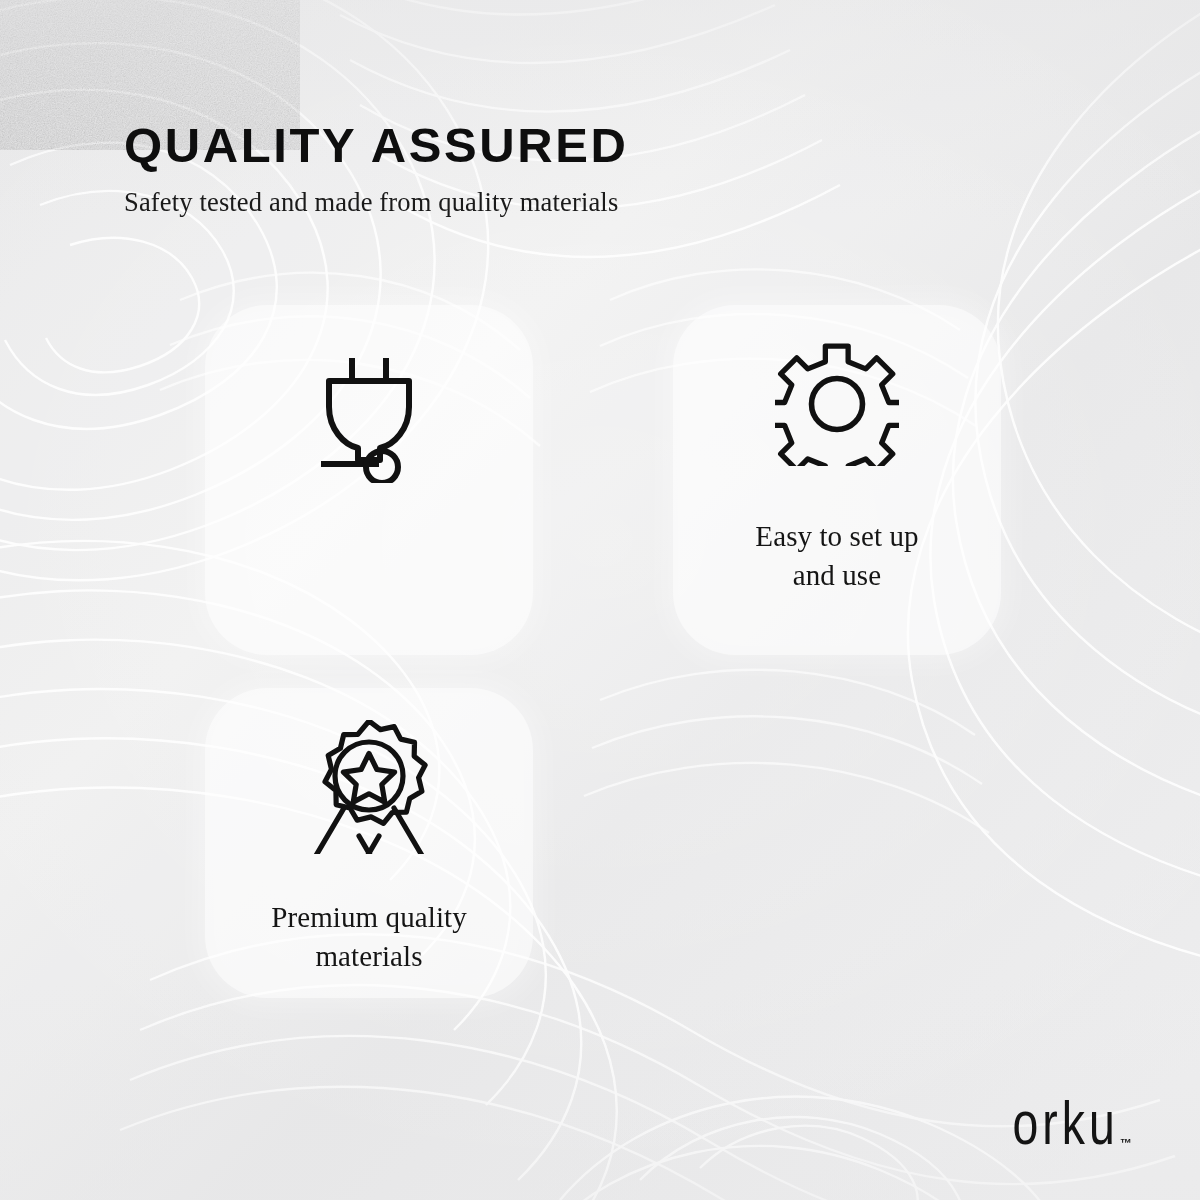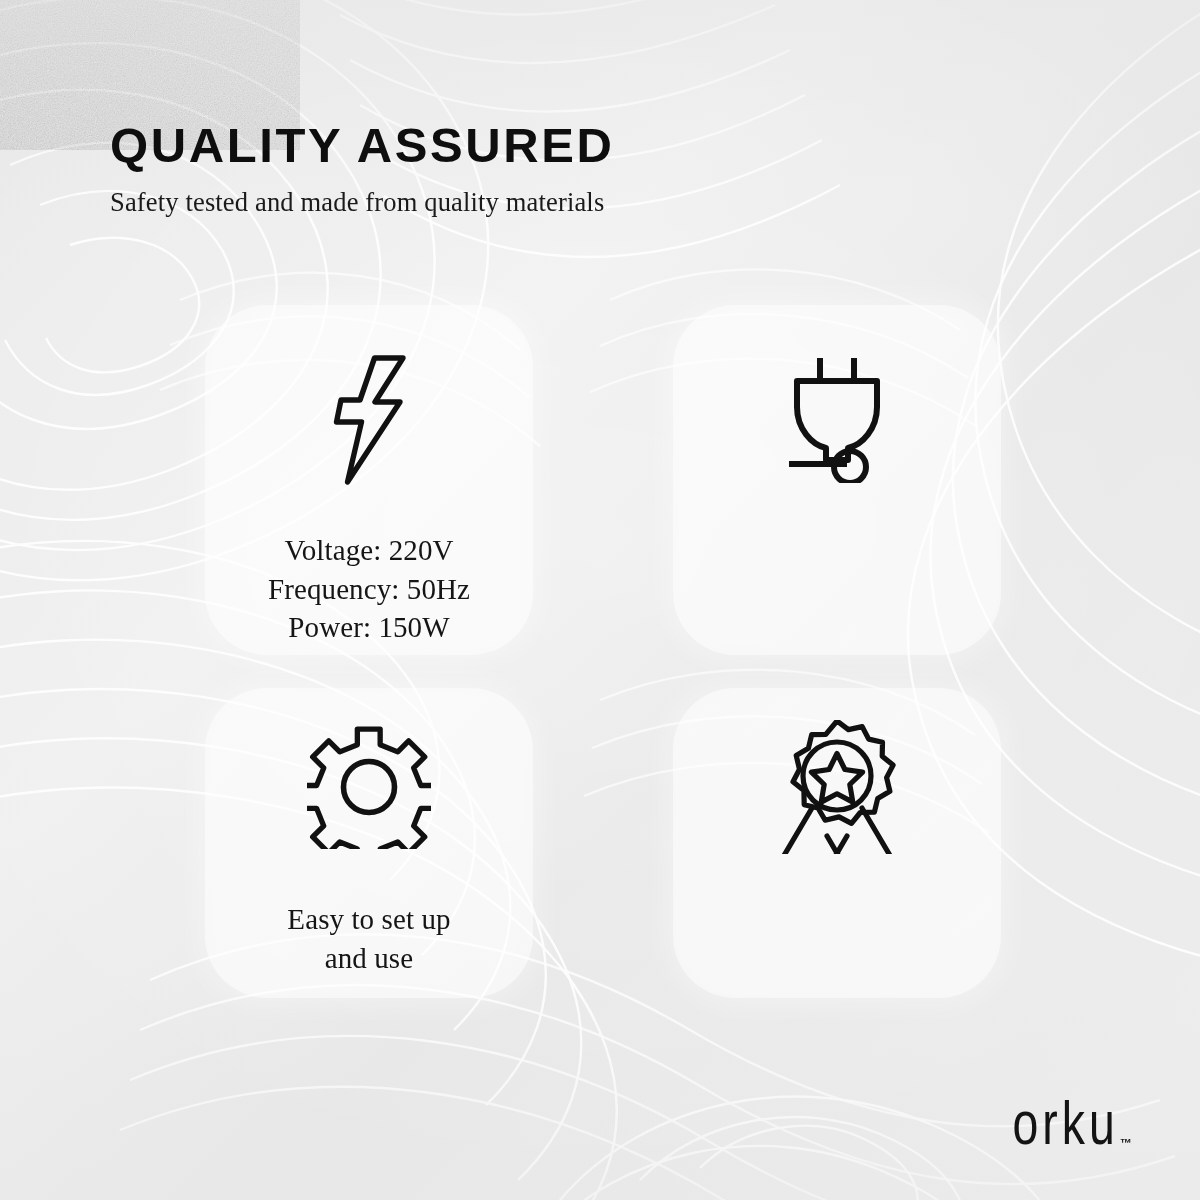--- a/index.html
+++ b/index.html
@@ -34,21 +34,21 @@
     background:
       radial-gradient(120% 100% at 50% 45%, rgba(255,255,255,.30) 0%, rgba(255,255,255,0) 55%),
       linear-gradient(180deg, rgba(230,230,231,.55) 0%, rgba(255,255,255,0) 18%,
                               rgba(255,255,255,0) 82%, rgba(232,232,233,.45) 100%);
   }
 
   
   #content { position:relative; z-index:5; width:100%; height:100%; }
 
   
-  #header { position:absolute; left:110px; top:120px; }
+  #header { position:absolute; left:124px; top:120px; }
 
   #title {
     font-family:"Liberation Sans", sans-serif;
     font-weight:bold;
     font-size:49px;
     line-height:1.05;
     letter-spacing:2.6px;
     color:#0e0e0e;
     white-space:nowrap;
   }
@@ -250,30 +250,20 @@
 
   <div id="content">
 
     <div id="header">
       <div id="title">QUALITY ASSURED</div>
       <div id="subtitle">Safety tested and made from quality materials</div>
     </div>
 
     <div id="cards">
 
-      <div class="card" id="card-voltage">
-        <div class="card-icon">
-          <svg width="80" height="132" viewBox="0 0 80 132" fill="none" stroke="#111111" stroke-width="5.4" stroke-linejoin="round" stroke-linecap="round">
-            <path d="M45.5 4 H74 L46 48 H71 L18.5 128 L32.5 68 H7.5 L12 46 H31 Z"></path>
-          </svg>
-        </div>
-        <div class="card-text">Voltage: 220V
-Frequency: 50Hz
-Power: 150W</div>
-      </div>
 
       <div class="card" id="card-plug">
         <div class="card-icon">
           <svg width="106" height="126" viewBox="0 0 106 126" fill="none" stroke="#111111" stroke-width="6" stroke-linejoin="round" stroke-linecap="square">
 
             <path d="M36 4 V24"></path>
             <path d="M70 4 V24"></path>
 
             <path d="M13 24 H93 V50 C93 72 78 88 64 91 V103 H42 V91 C28 88 13 72 13 50 Z"></path>
 
@@ -316,20 +306,22 @@
                      L103.4 94.2 L89.3 94.5 L80.5 105.4 L68 98.9
                      L54.2 102.2 L47 90 L33.2 86.7 L32.9 72.6
                      L22 63.8 L28.5 51.3 L25.2 37.5 L37.4 30.3
                      L40.7 16.6 L54.8 16.3 Z" transform="translate(0,-2)"></path>
 
             <circle cx="66" cy="56" r="34"></circle>
 
             <path d="M66 33.5 L73.9 49.5 L91.6 52.1 L78.8 64.5 L81.8 82.1 L66 73.8 L50.2 82.1 L53.2 64.5 L40.4 52.1 L58.1 49.5 Z"></path>
           </svg>
         </div>
+        <div class="card-text">Premium quality
+materials</div>
       </div>
 
     </div>
 
     <div id="brand">
       <span id="brand-word">orku</span>
       <span id="brand-tm">™</span>
     </div>
 
   </div>

